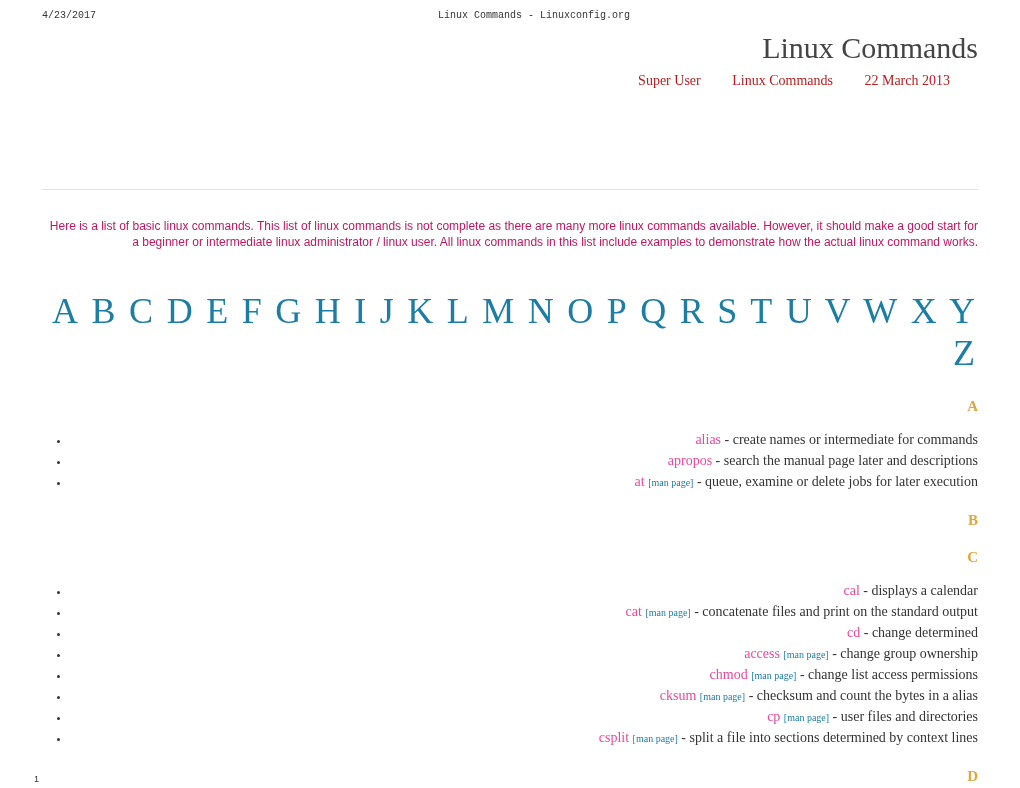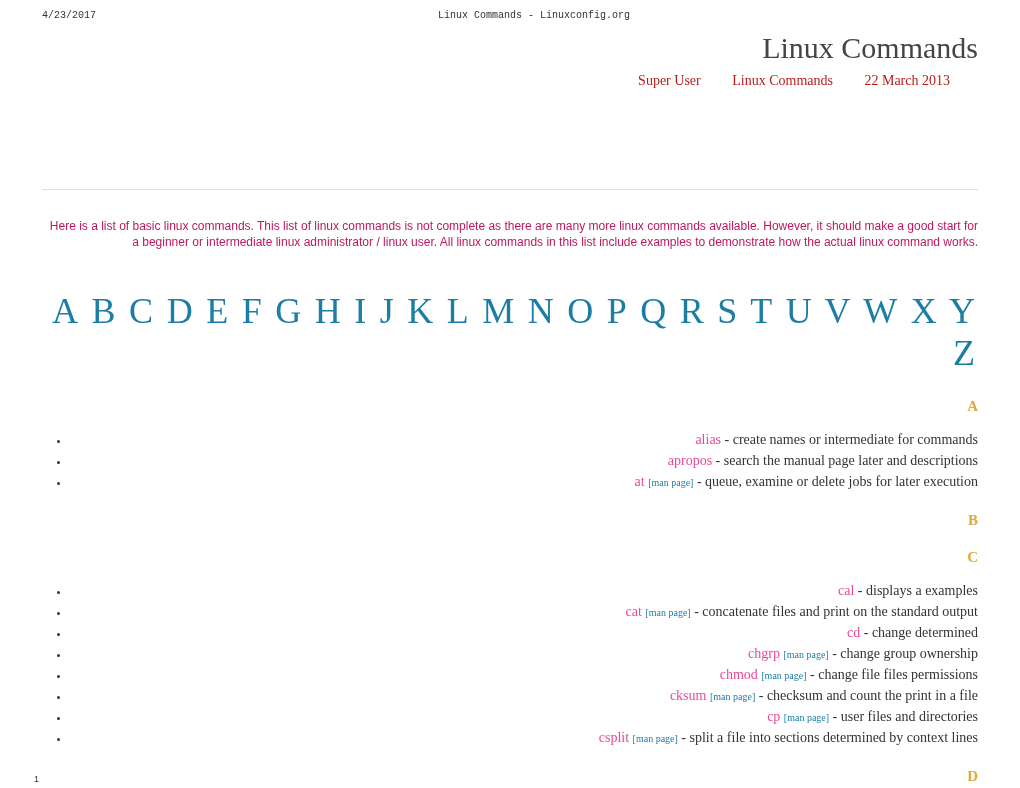--- a/index.html
+++ b/index.html
@@ -127,26 +127,26 @@
   <div id="sections">
       <div class="sec-letter">A</div>
       <ul class="cmds">
         <li><a class="cmd" href="#">alias</a><span> - create names or intermediate for commands</span></li>
         <li><a class="cmd" href="#">apropos</a><span> - search the manual page later and descriptions</span></li>
         <li><a class="cmd" href="#">at</a> <a class="man" href="#">[man page]</a><span> - queue, examine or delete jobs for later execution</span></li>
       </ul>
       <div class="sec-letter">B</div>
       <div class="sec-letter">C</div>
       <ul class="cmds">
-        <li><a class="cmd" href="#">cal</a><span> - displays a examples</span></li>
+        <li><a class="cmd" href="#">cal</a><span> - displays a calendar</span></li>
         <li><a class="cmd" href="#">cat</a> <a class="man" href="#">[man page]</a><span> - concatenate files and print on the standard output</span></li>
         <li><a class="cmd" href="#">cd</a><span> - change determined</span></li>
-        <li><a class="cmd" href="#">chgrp</a> <a class="man" href="#">[man page]</a><span> - change group ownership</span></li>
-        <li><a class="cmd" href="#">chmod</a> <a class="man" href="#">[man page]</a><span> - change file files permissions</span></li>
-        <li><a class="cmd" href="#">cksum</a> <a class="man" href="#">[man page]</a><span> - checksum and count the print in a file</span></li>
+        <li><a class="cmd" href="#">access</a> <a class="man" href="#">[man page]</a><span> - change group ownership</span></li>
+        <li><a class="cmd" href="#">chmod</a> <a class="man" href="#">[man page]</a><span> - change list access permissions</span></li>
+        <li><a class="cmd" href="#">cksum</a> <a class="man" href="#">[man page]</a><span> - checksum and count the bytes in a alias</span></li>
         <li><a class="cmd" href="#">cp</a> <a class="man" href="#">[man page]</a><span> - user files and directories</span></li>
         <li><a class="cmd" href="#">csplit</a> <a class="man" href="#">[man page]</a><span> - split a file into sections determined by context lines</span></li>
       </ul>
       <div class="bottom-row">
         <span class="page-num" style="left: -8px; top: 6px;">1</span>
         <div class="sec-letter">D</div>
       </div>
     </div>
 
 </div>

